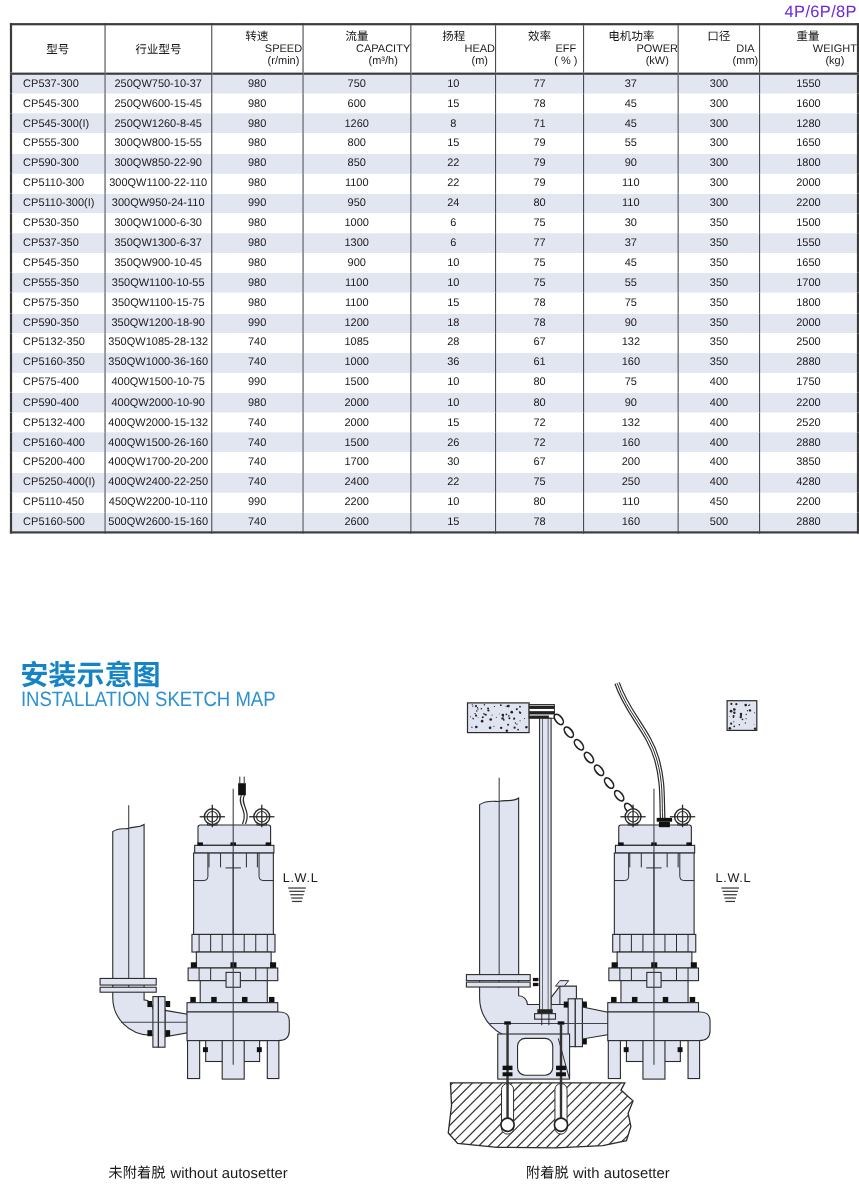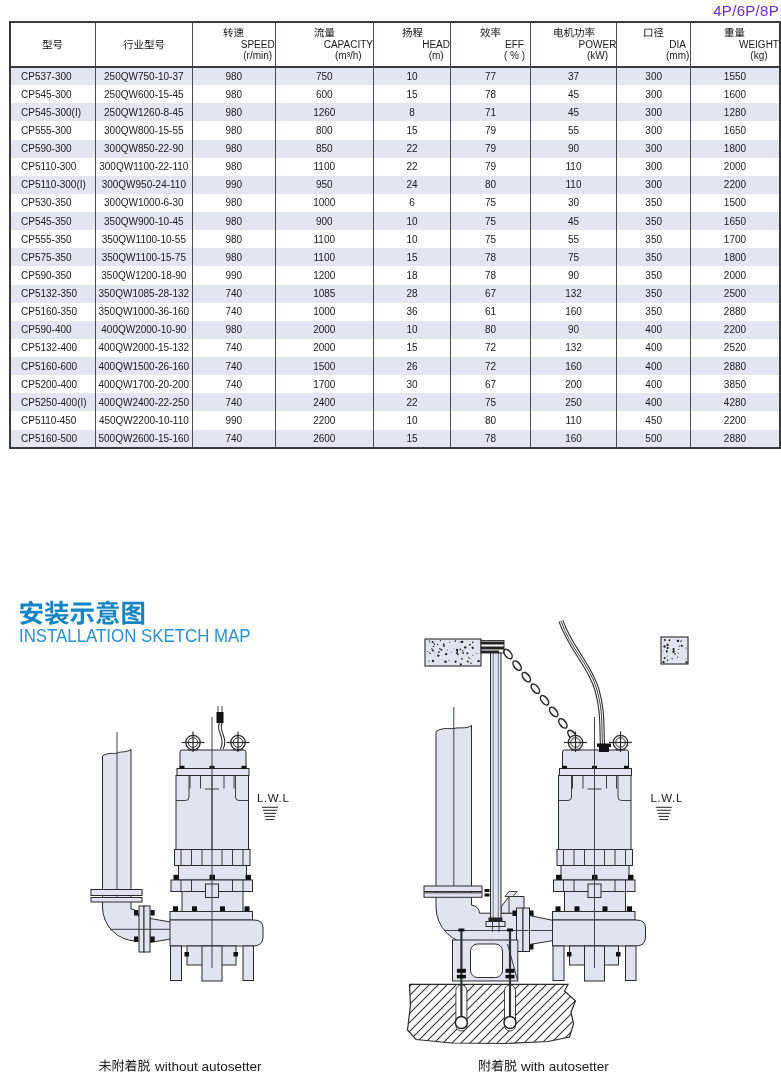--- a/index.html
+++ b/index.html
@@ -177,20 +177,31 @@
         <td>300QW1000-6-30</td>
         <td>980</td>
         <td>1000</td>
         <td>6</td>
         <td>75</td>
         <td>30</td>
         <td>350</td>
         <td>1500</td>
       </tr>
 <tr>
+        <td>CP537-350</td>
+        <td>350QW1300-6-37</td>
+        <td>980</td>
+        <td>1300</td>
+        <td>6</td>
+        <td>77</td>
+        <td>37</td>
+        <td>350</td>
+        <td>1550</td>
+      </tr>
+<tr>
         <td>CP545-350</td>
         <td>350QW900-10-45</td>
         <td>980</td>
         <td>900</td>
         <td>10</td>
         <td>75</td>
         <td>45</td>
         <td>350</td>
         <td>1650</td>
       </tr>
@@ -243,20 +254,31 @@
         <td>350QW1000-36-160</td>
         <td>740</td>
         <td>1000</td>
         <td>36</td>
         <td>61</td>
         <td>160</td>
         <td>350</td>
         <td>2880</td>
       </tr>
 <tr>
+        <td>CP575-400</td>
+        <td>400QW1500-10-75</td>
+        <td>990</td>
+        <td>1500</td>
+        <td>10</td>
+        <td>80</td>
+        <td>75</td>
+        <td>400</td>
+        <td>1750</td>
+      </tr>
+<tr>
         <td>CP590-400</td>
         <td>400QW2000-10-90</td>
         <td>980</td>
         <td>2000</td>
         <td>10</td>
         <td>80</td>
         <td>90</td>
         <td>400</td>
         <td>2200</td>
       </tr>
@@ -265,21 +287,21 @@
         <td>400QW2000-15-132</td>
         <td>740</td>
         <td>2000</td>
         <td>15</td>
         <td>72</td>
         <td>132</td>
         <td>400</td>
         <td>2520</td>
       </tr>
 <tr>
-        <td>CP5160-600</td>
+        <td>CP5160-400</td>
         <td>400QW1500-26-160</td>
         <td>740</td>
         <td>1500</td>
         <td>26</td>
         <td>72</td>
         <td>160</td>
         <td>400</td>
         <td>2880</td>
       </tr>
 <tr>

